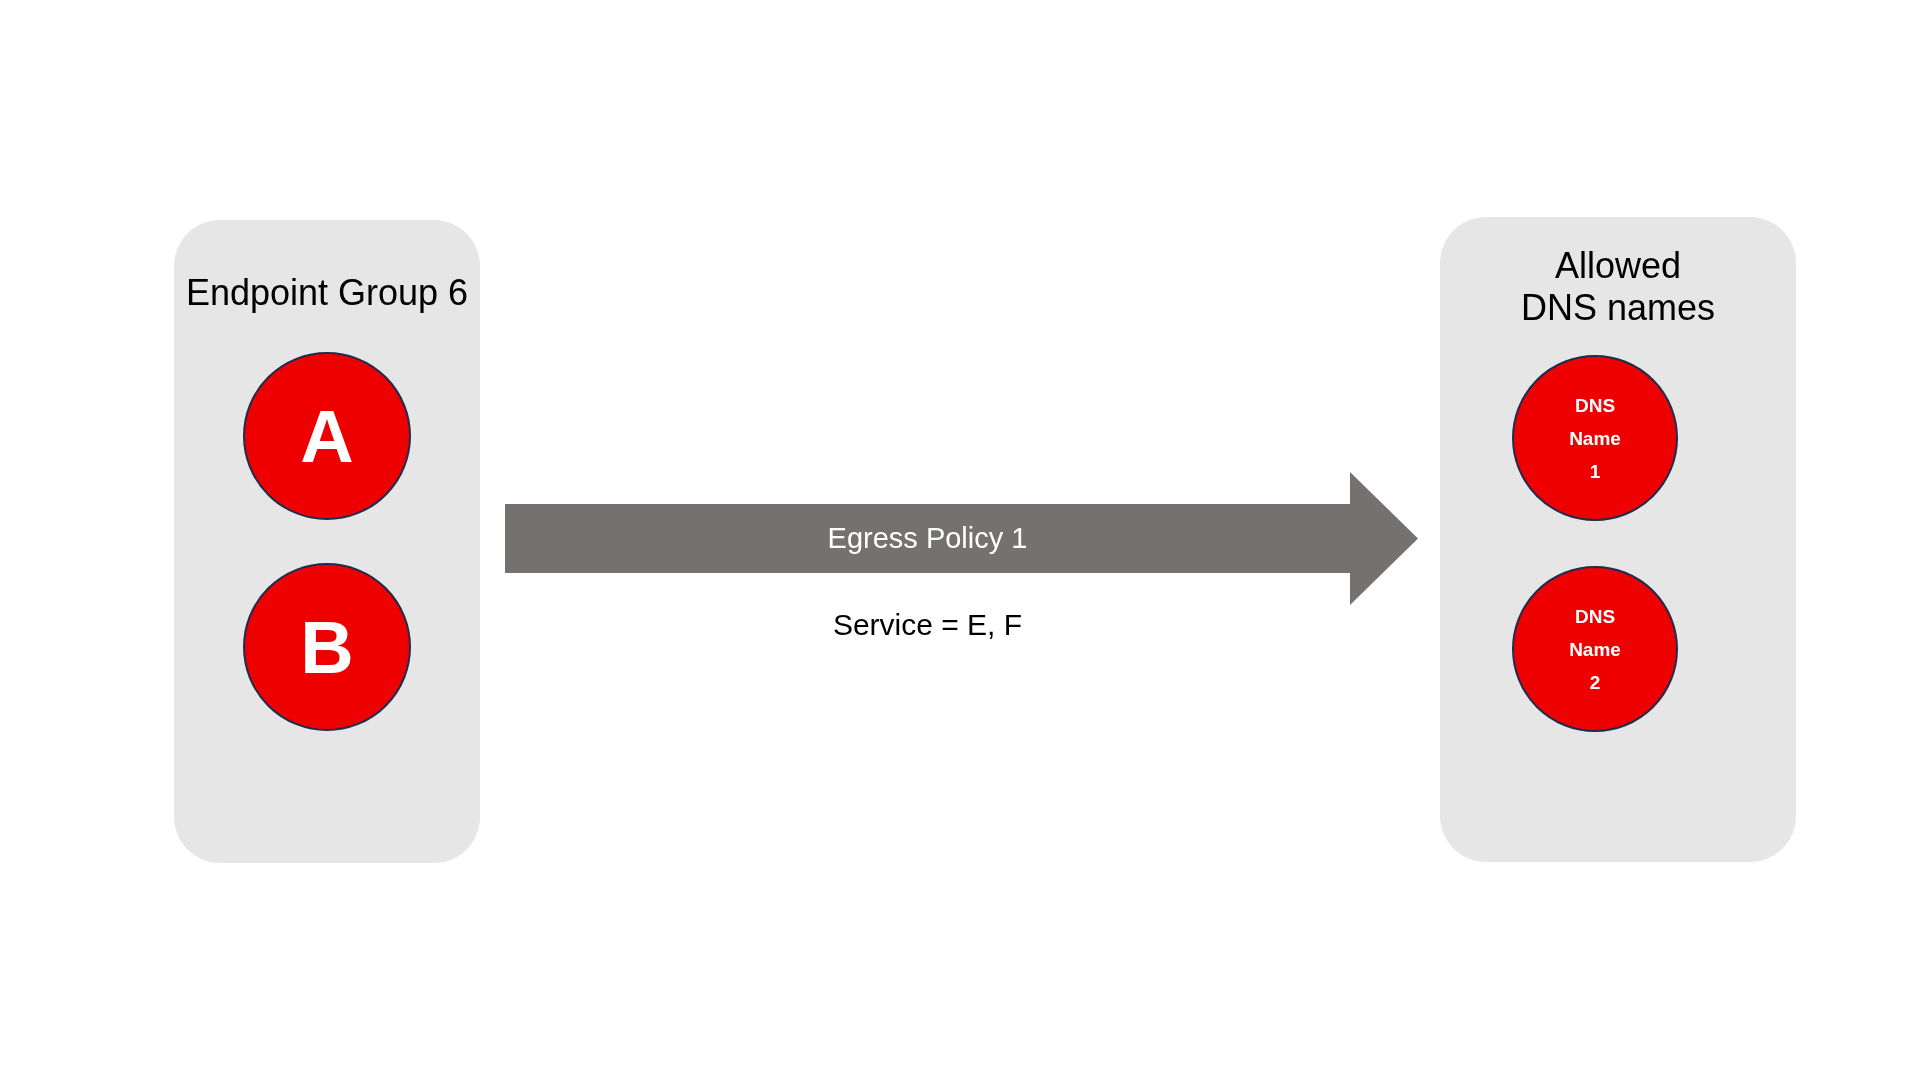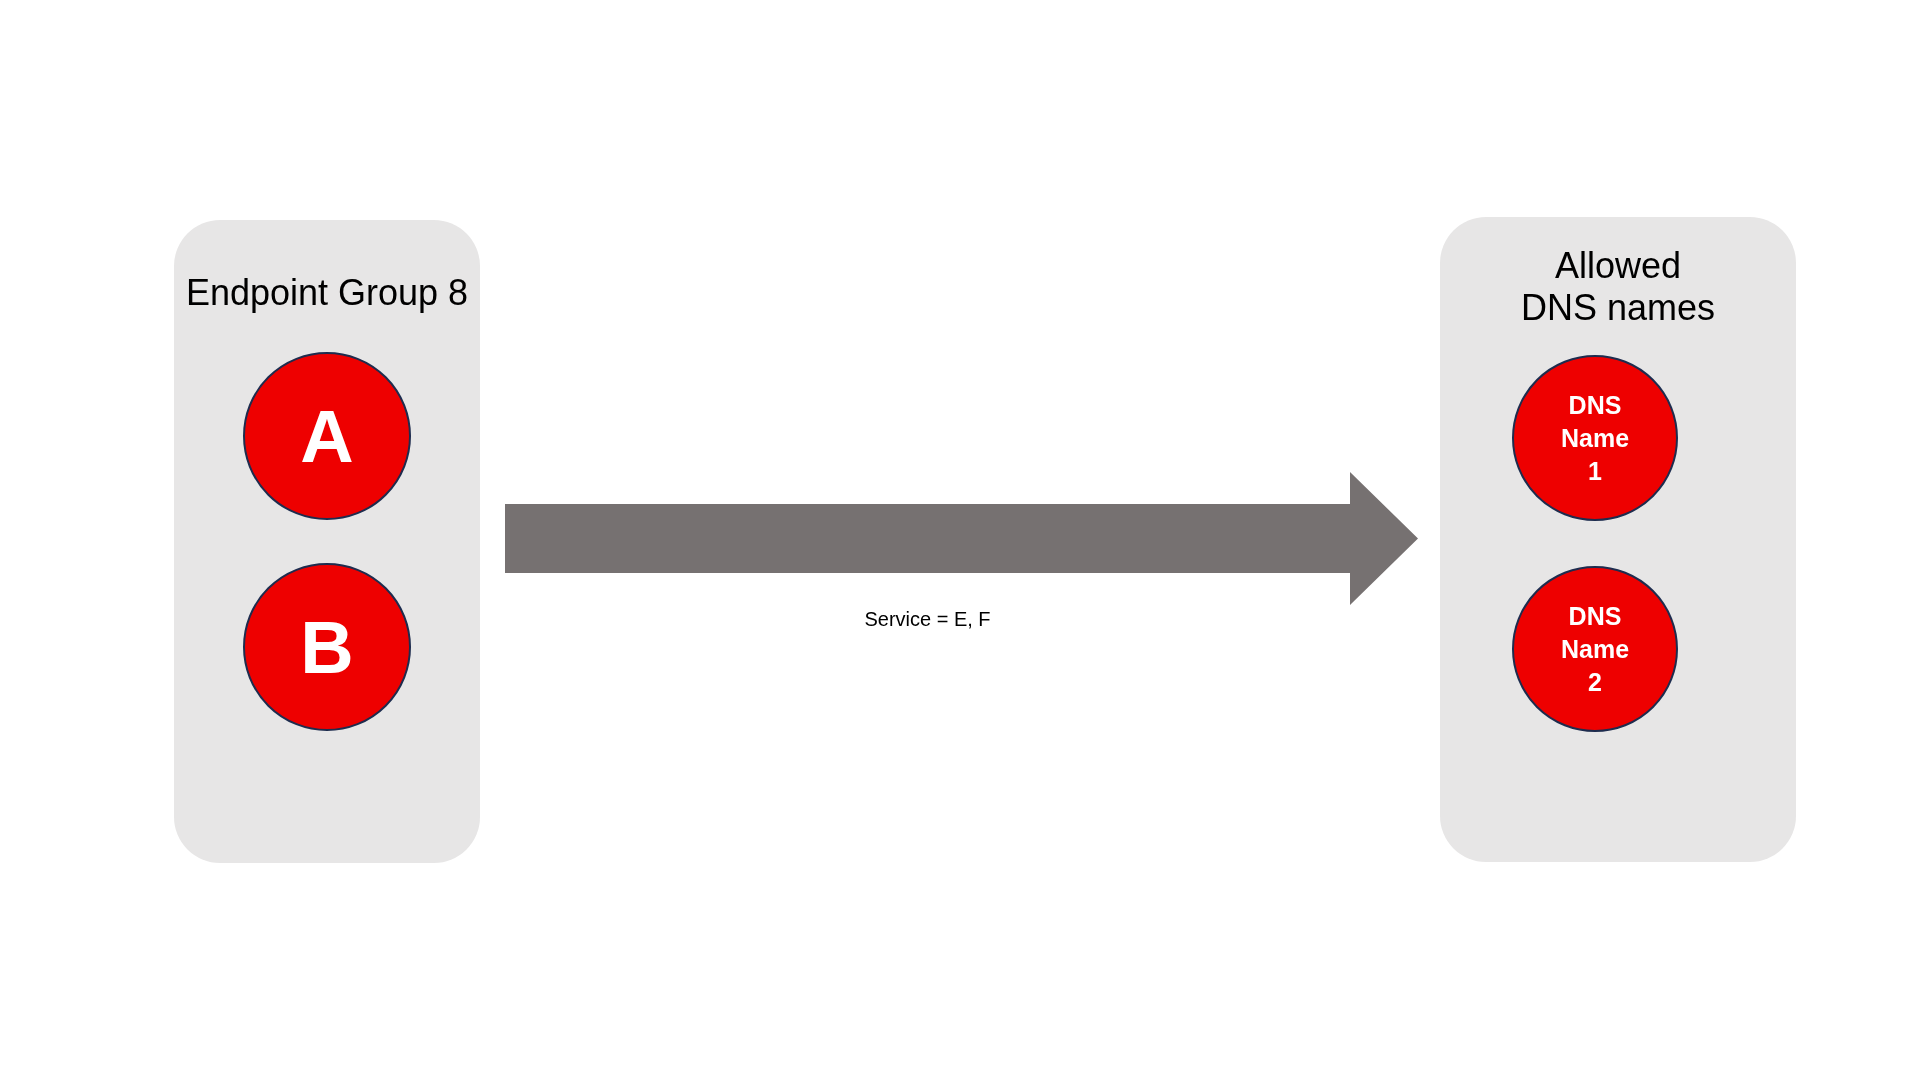--- a/index.html
+++ b/index.html
@@ -42,21 +42,21 @@
     border: 2.5px solid var(--node-border, #1e2c4e);
     box-sizing: border-box;
     display: flex;
     align-items: center;
     justify-content: center;
     text-align: center;
     color: var(--node-text, #ffffff);
     font-weight: bold;
   }
   .node.big-letter { width: 168px; height: 168px; font-size: 74px; }
-  .node.small-text { width: 166px; height: 166px; font-size: 25px; line-height: 33px; white-space: pre-line; }
+  .node.small-text { width: 166px; height: 166px; font-size: 19px; line-height: 33px; white-space: pre-line; }
   .node.node-a    { left: 69px; top: 132px; }
   .node.node-b    { left: 69px; top: 343px; }
   .node.node-dns1 { left: 72px; top: 138px; }
   .node.node-dns2 { left: 72px; top: 349px; }
   .arrow-svg {
     position: absolute;
     left: 505px;
     top: 472px;
     width: 913px;
     height: 133px;
@@ -73,42 +73,43 @@
     justify-content: center;
     font-size: 29px;
     color: var(--arrow-label-text, #ffffff);
   }
   .arrow-sublabel {
     position: absolute;
     left: 505px;
     top: 608px;
     width: 845px;
     text-align: center;
-    font-size: 20px;
+    font-size: 30px;
     color: var(--title-text, #000000);
   }
 </style>
 </head>
 <body>
 
 <div class="canvas">
 
   <div class="group-box left">
-    <div class="group-title">Endpoint Group 8</div>
+    <div class="group-title">Endpoint Group 6</div>
     <div class="node big-letter node-a">
       <span>A</span>
     </div>
     <div class="node big-letter node-b">
       <span>B</span>
     </div>
   </div>
 
   <svg class="arrow-svg" viewBox="0 0 913 133" xmlns="http://www.w3.org/2000/svg" aria-hidden="true">
     <polygon points="0,32 845,32 845,0 913,66.5 845,133 845,101 0,101"></polygon>
   </svg>
+  <div class="arrow-label">Egress Policy 1</div>
   <div class="arrow-sublabel">Service = E, F</div>
 
   <div class="group-box right">
     <div class="group-title">Allowed
 DNS names</div>
     <div class="node small-text node-dns1">
       <span>DNS
 Name
 1</span>
     </div>

